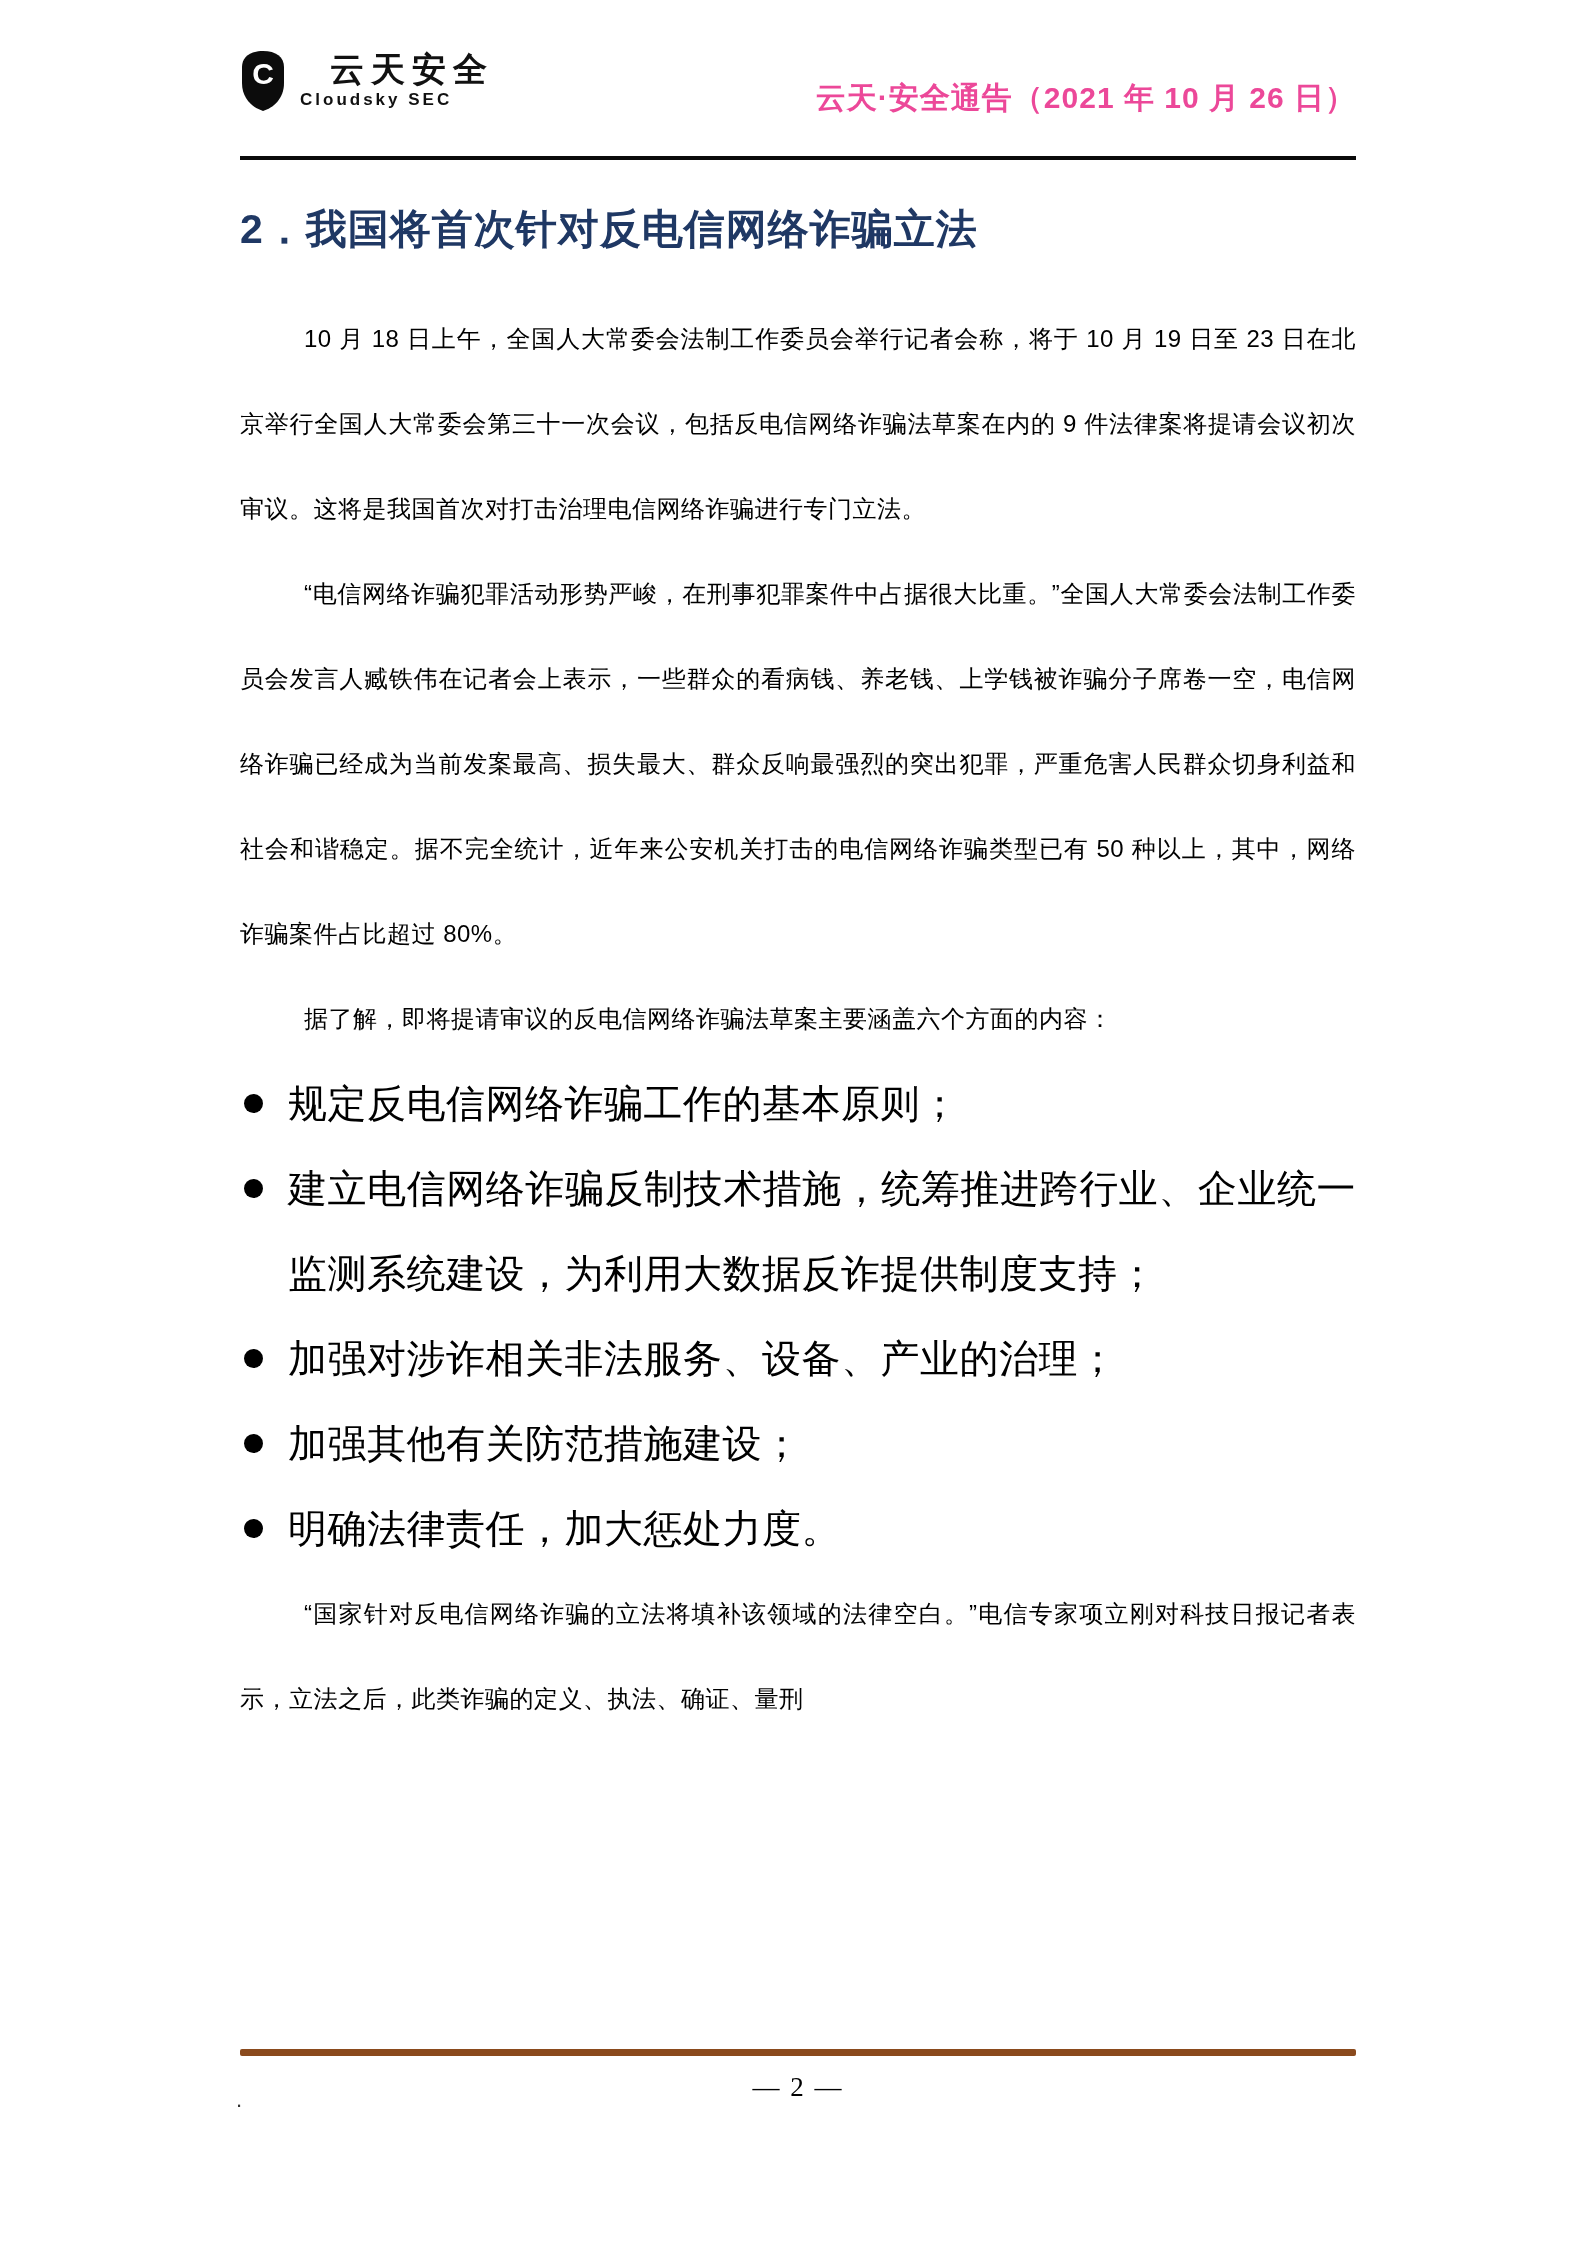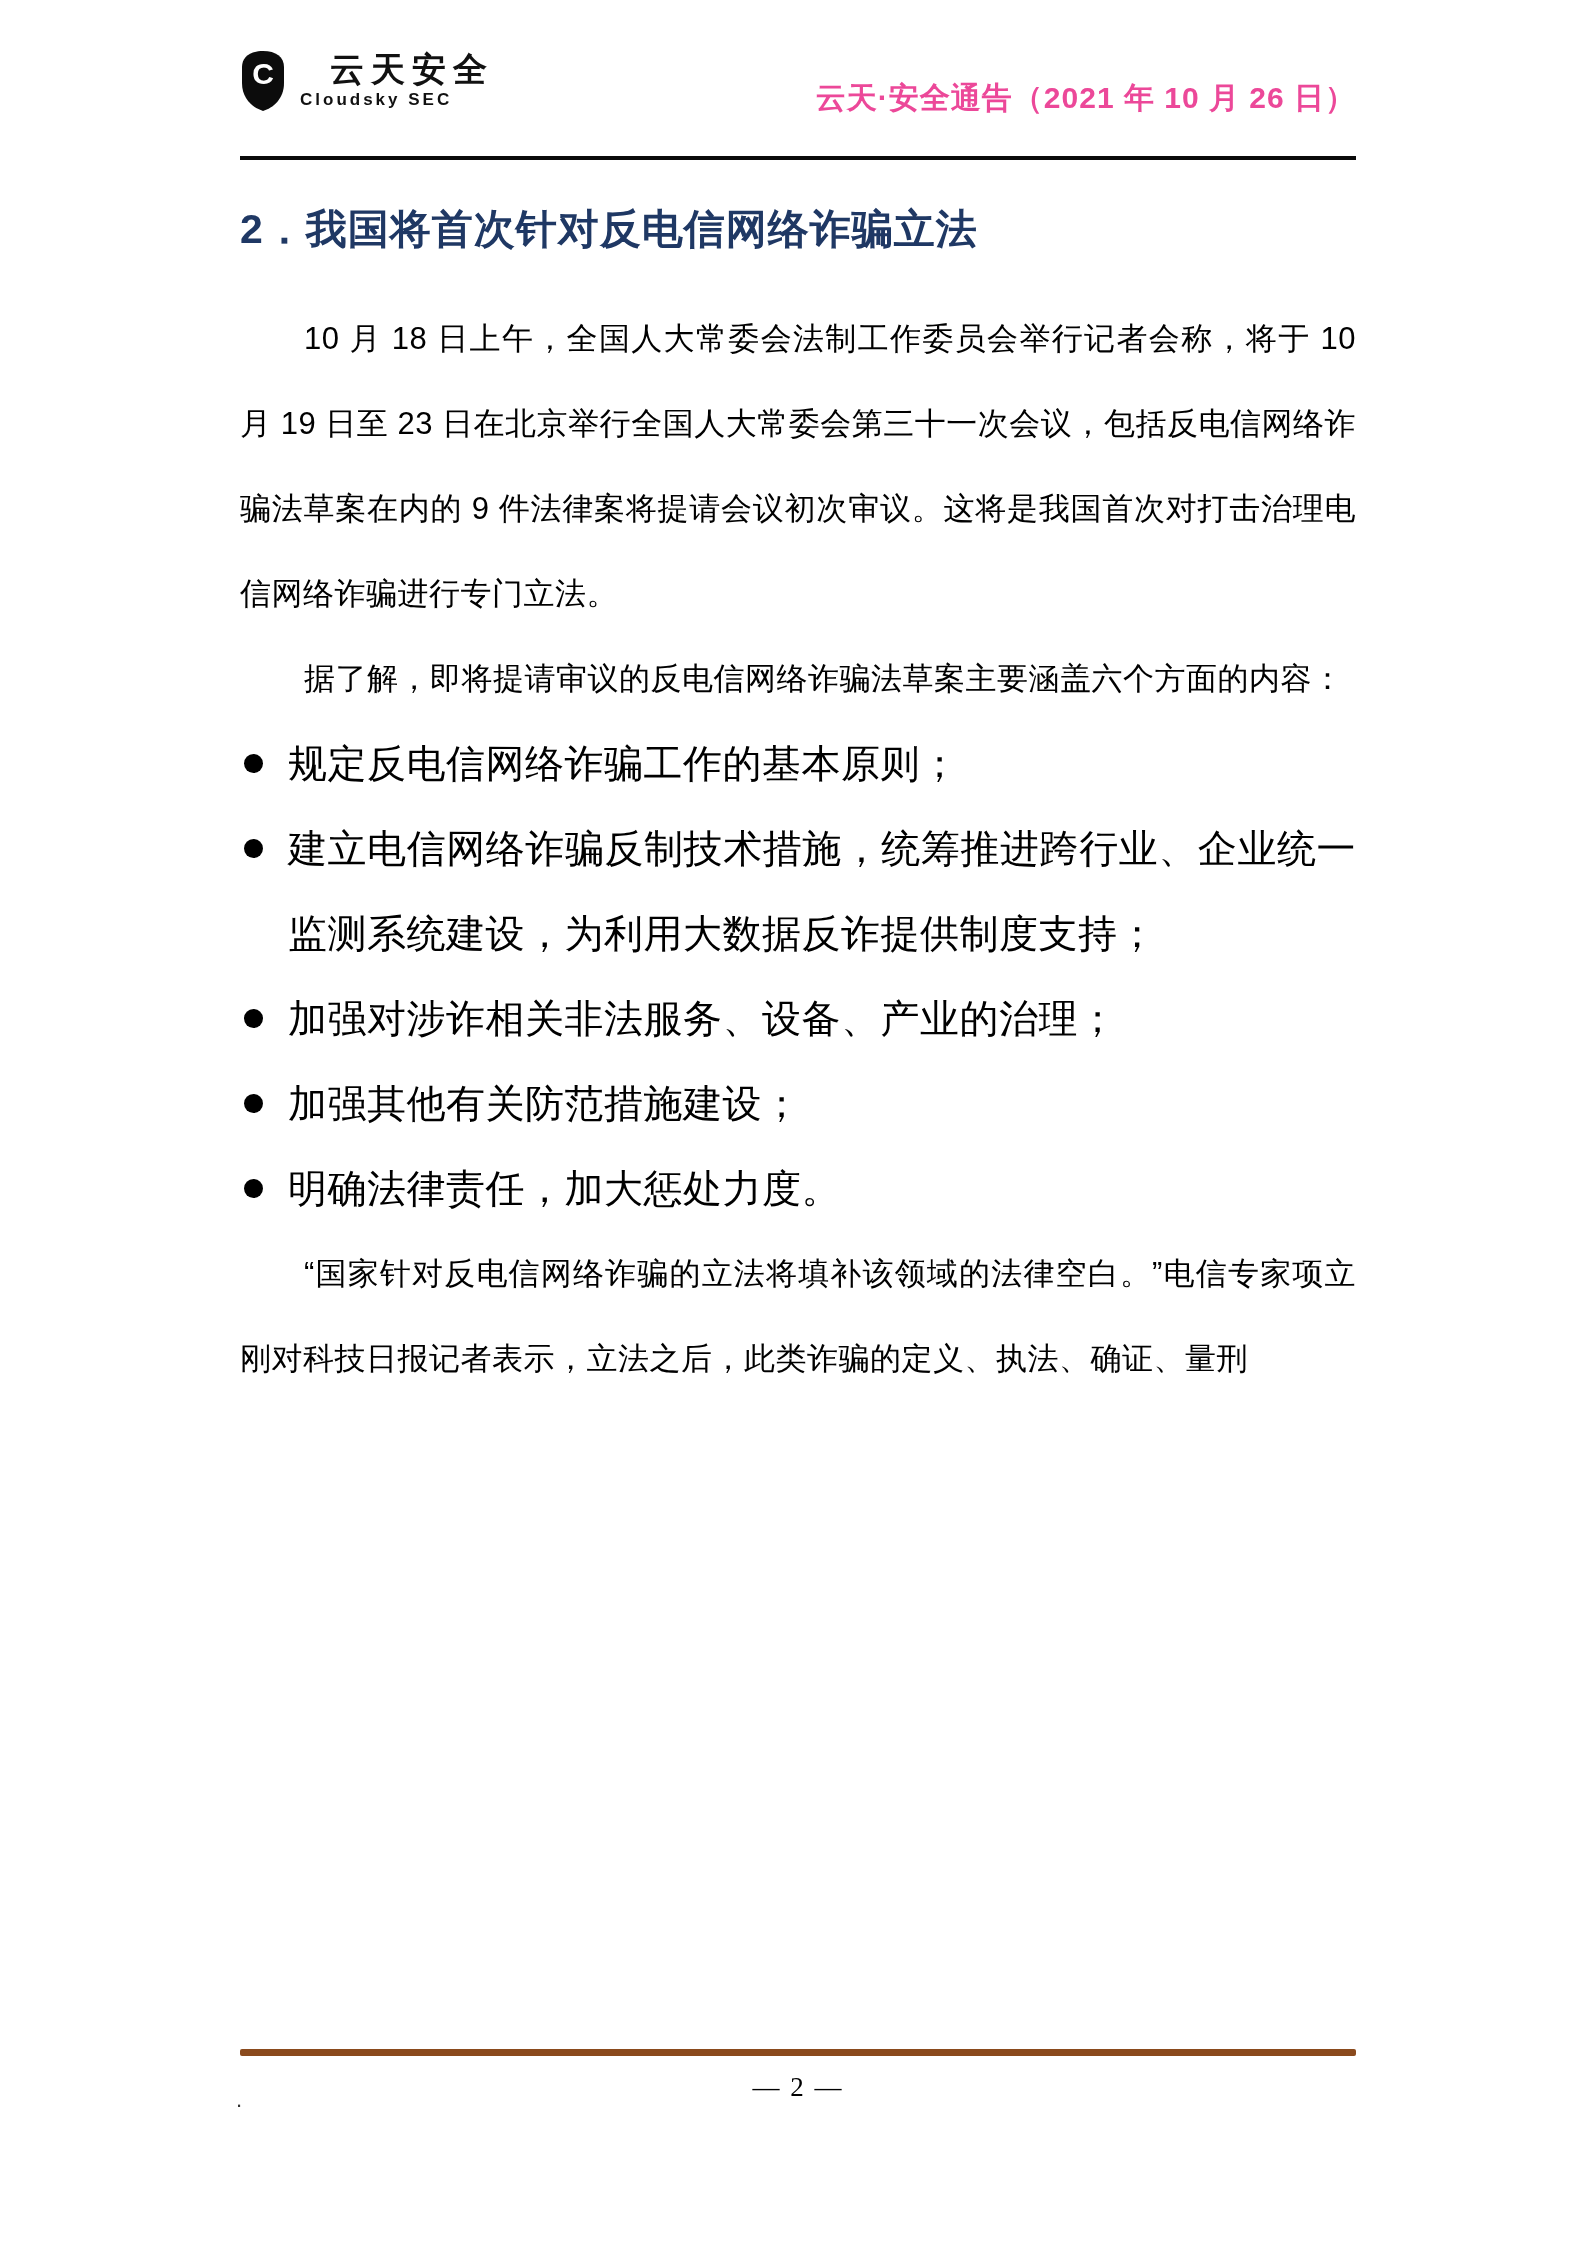--- a/index.html
+++ b/index.html
@@ -50,21 +50,21 @@
   .article-heading {
     margin-top:42px;
     margin-bottom:40px;
     font-size:41px;
     font-weight:bold;
     color:#1f3864;
     letter-spacing:1px;
     line-height:54px;
   }
   .para {
-    font-size:31px;
+    font-size:24px;
     line-height:85px;
     color:#000;
     text-align:justify;
     text-indent:64px;
     letter-spacing:0.5px;
   }
   .bullet-list { list-style:none; }
   .bullet-list li {
     position:relative;
     padding-left:48px;
@@ -124,20 +124,21 @@
           <div class="brand-cn">云天安全</div>
           <div class="brand-en">Cloudsky SEC</div>
         </div>
       </div>
       <div class="doc-title">云天·安全通告（2021 年 10 月 26 日）</div>
     </div>
 
     <h1 class="article-heading">2．我国将首次针对反电信网络诈骗立法</h1>
 
     <p class="para">10 月 18 日上午，全国人大常委会法制工作委员会举行记者会称，将于 10 月 19 日至 23 日在北京举行全国人大常委会第三十一次会议，包括反电信网络诈骗法草案在内的 9 件法律案将提请会议初次审议。这将是我国首次对打击治理电信网络诈骗进行专门立法。</p>
+    <p class="para">“电信网络诈骗犯罪活动形势严峻，在刑事犯罪案件中占据很大比重。”全国人大常委会法制工作委员会发言人臧铁伟在记者会上表示，一些群众的看病钱、养老钱、上学钱被诈骗分子席卷一空，电信网络诈骗已经成为当前发案最高、损失最大、群众反响最强烈的突出犯罪，严重危害人民群众切身利益和社会和谐稳定。据不完全统计，近年来公安机关打击的电信网络诈骗类型已有 50 种以上，其中，网络诈骗案件占比超过 80%。</p>
     <p class="para">据了解，即将提请审议的反电信网络诈骗法草案主要涵盖六个方面的内容：</p>
 
     <ul class="bullet-list">
       <li>
         <span class="b-dot"></span>
         <span>规定反电信网络诈骗工作的基本原则；</span>
       </li>
       <li>
         <span class="b-dot"></span>
         <span>建立电信网络诈骗反制技术措施，统筹推进跨行业、企业统一监测系统建设，为利用大数据反诈提供制度支持；</span>

